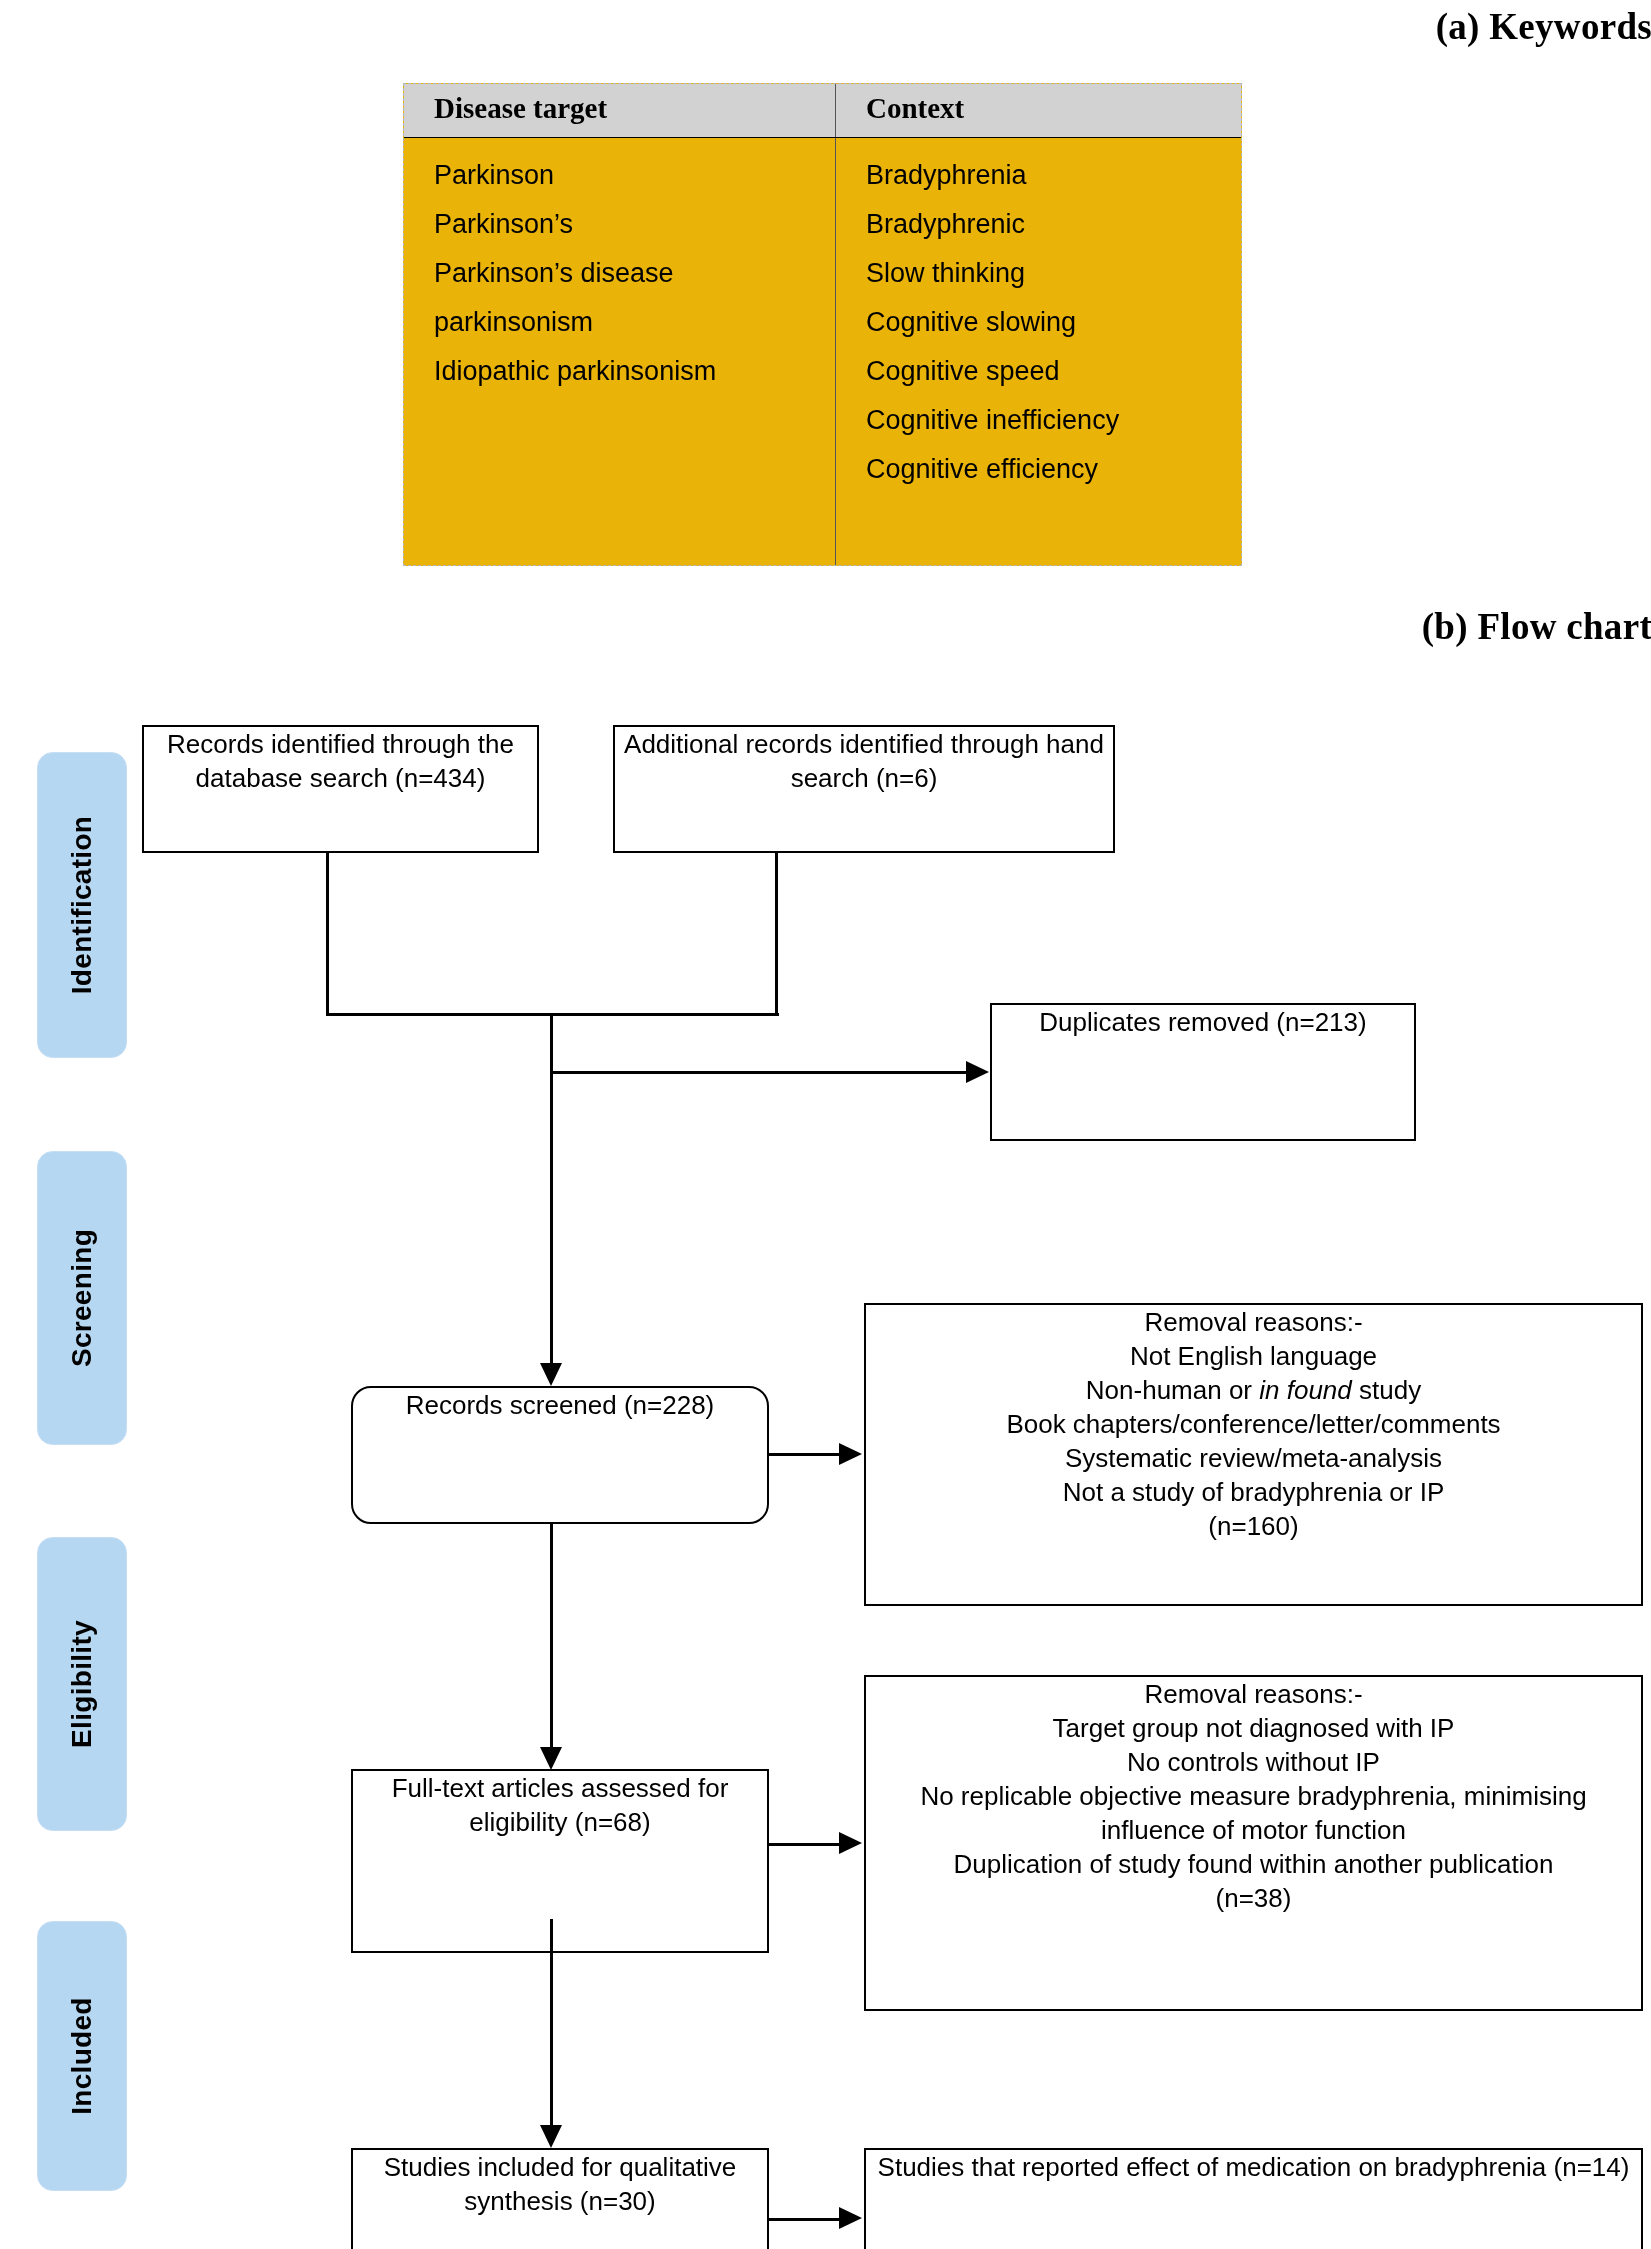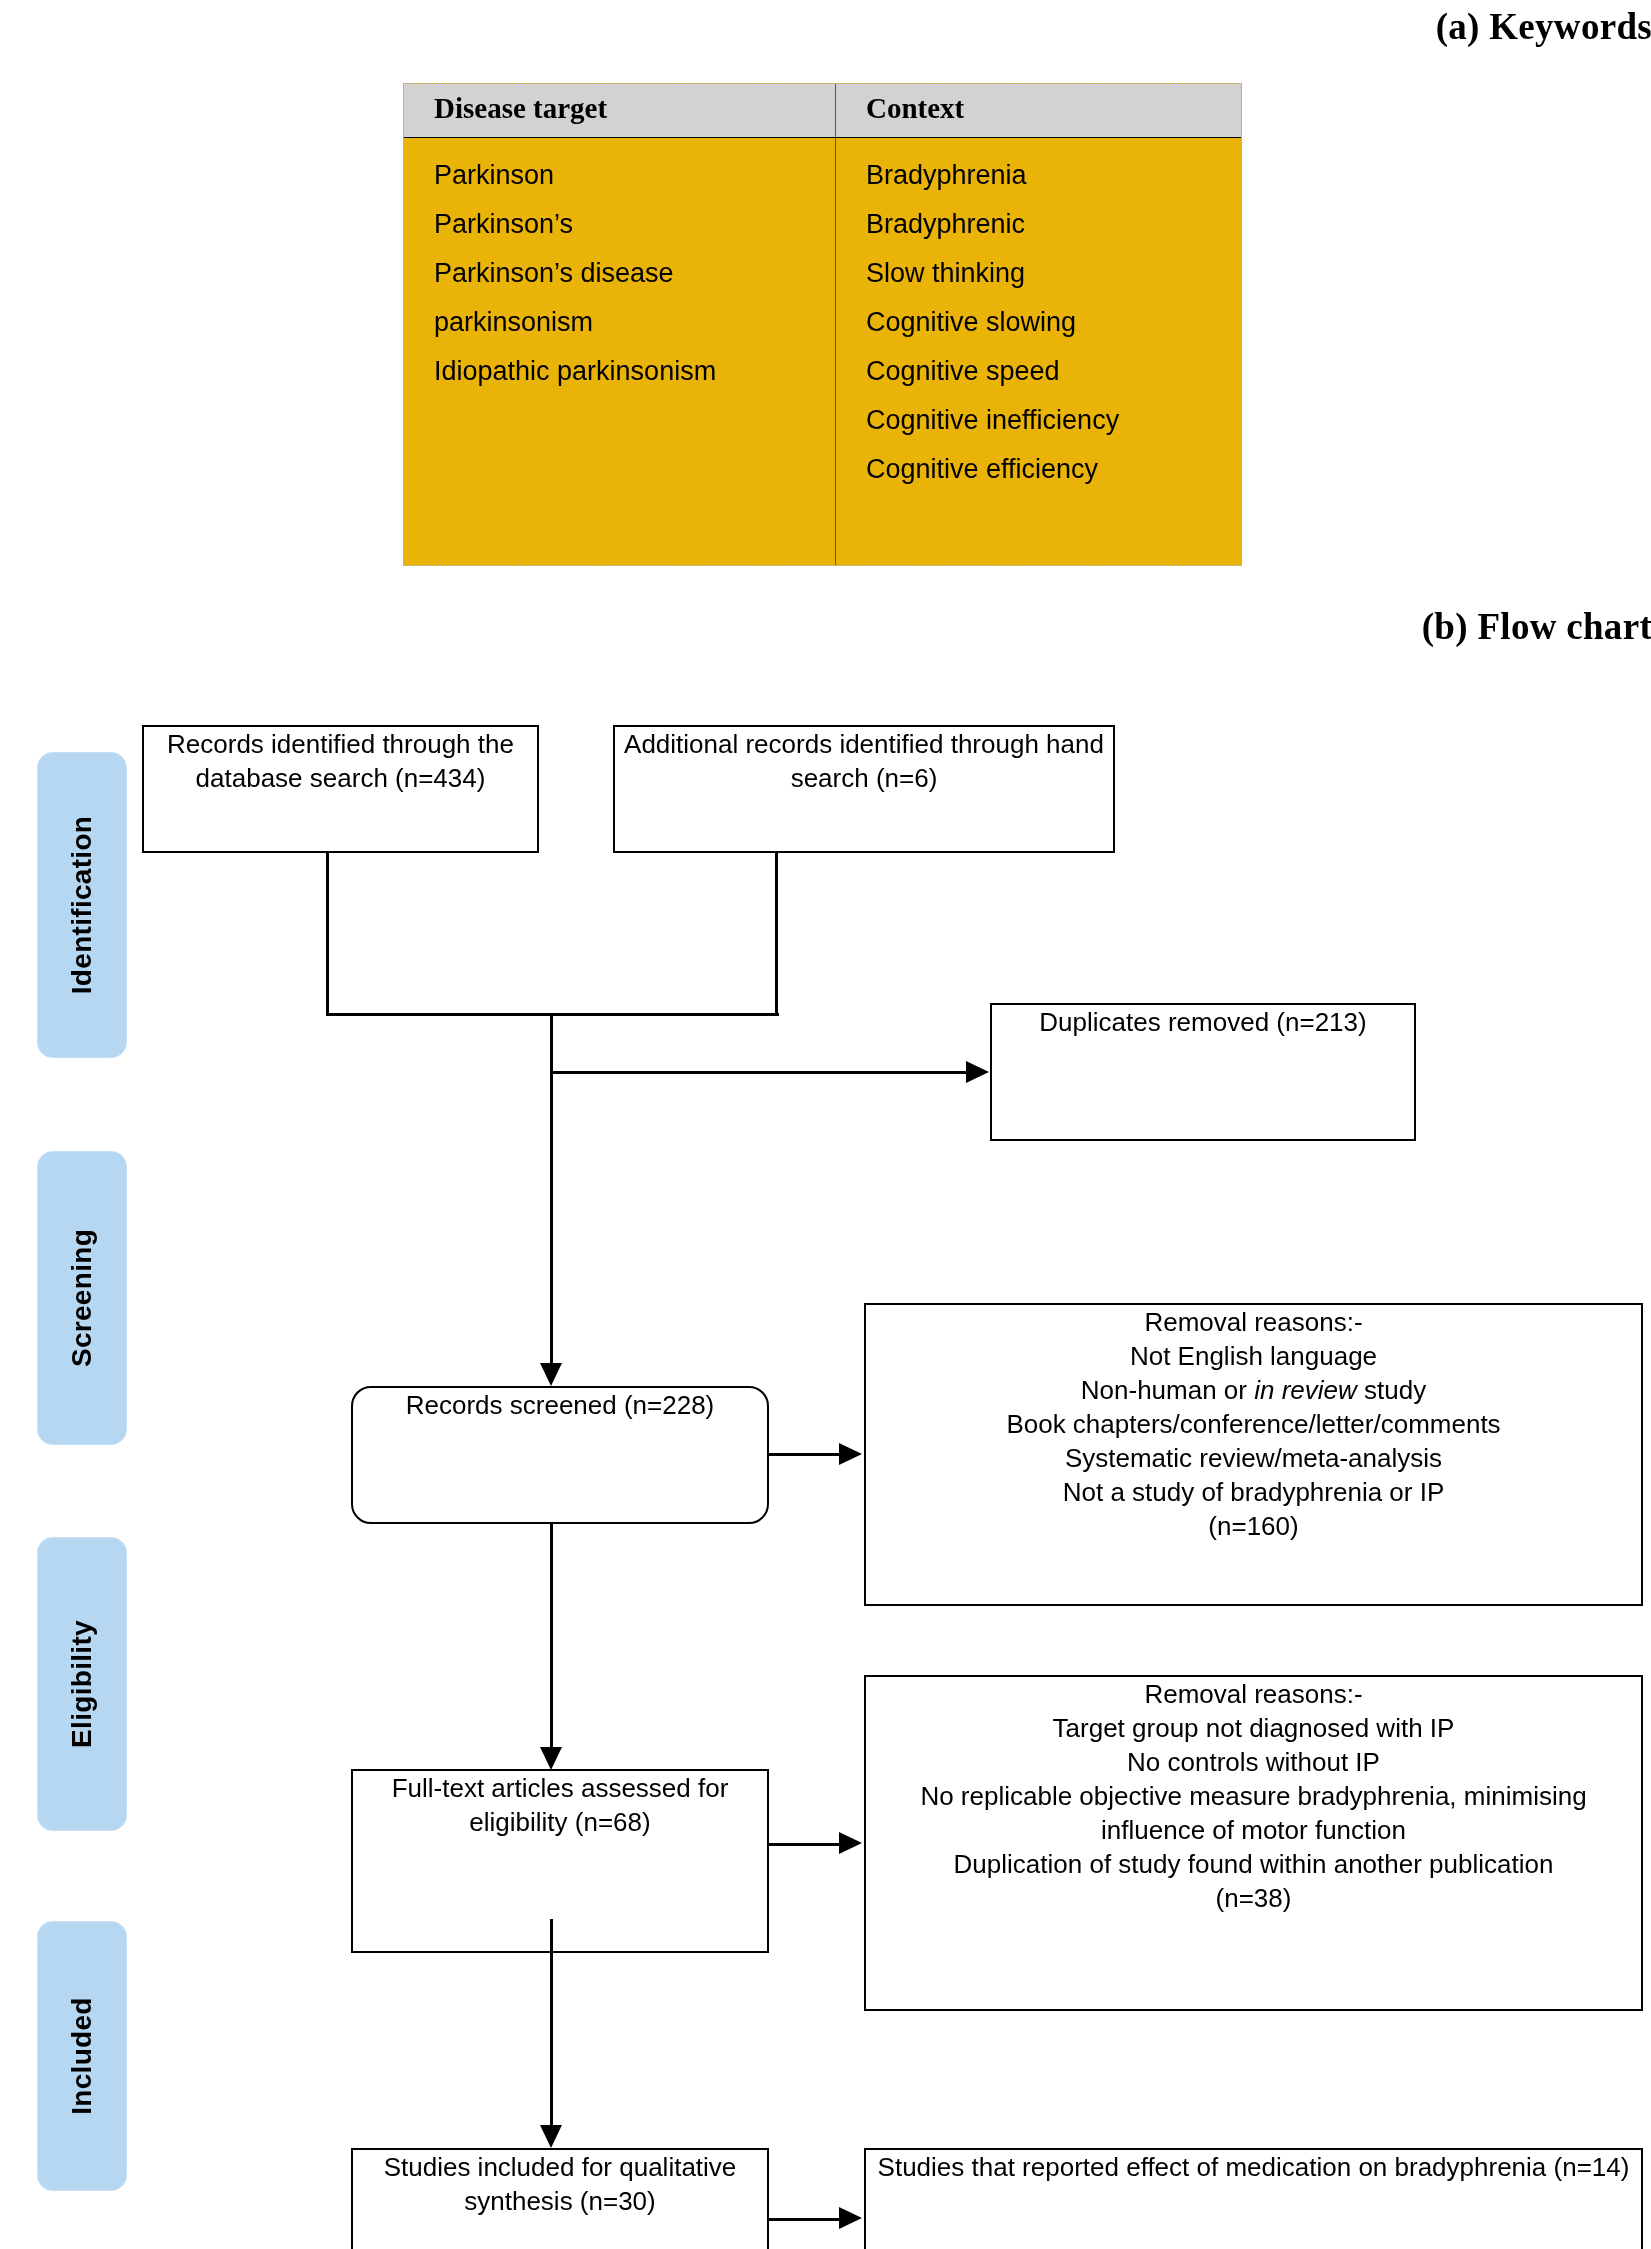--- a/index.html
+++ b/index.html
@@ -149,21 +149,21 @@
   <div class="node" style="left:351px;top:715px;width:418px;height:138px;border-radius:20px;">
     <div class="txt">Records screened (n=228)</div>
   </div>
   <div class="conn hline" style="left:769px;top:782px;width:72px;"></div>
   <div class="arrow-right" style="left:839px;top:772px;"></div>
 
   <div class="node" style="left:864px;top:632px;width:779px;height:303px;">
     <div class="txt">
       <div>Removal reasons:-</div>
       <div>Not English language</div>
-      <div><span>Non-human or </span><i>in review</i><span> study</span></div>
+      <div><span>Non-human or </span><i>in found</i><span> study</span></div>
       <div>Book chapters/conference/letter/comments</div>
       <div>Systematic review/meta-analysis</div>
       <div>Not a study of bradyphrenia or IP</div>
       <div>(n=160)</div>
     </div>
   </div>
 
   <div class="conn vline" style="left:550px;top:852px;height:231px;"></div>
   <div class="arrow-down" style="left:540px;top:1076px;"></div>
 

